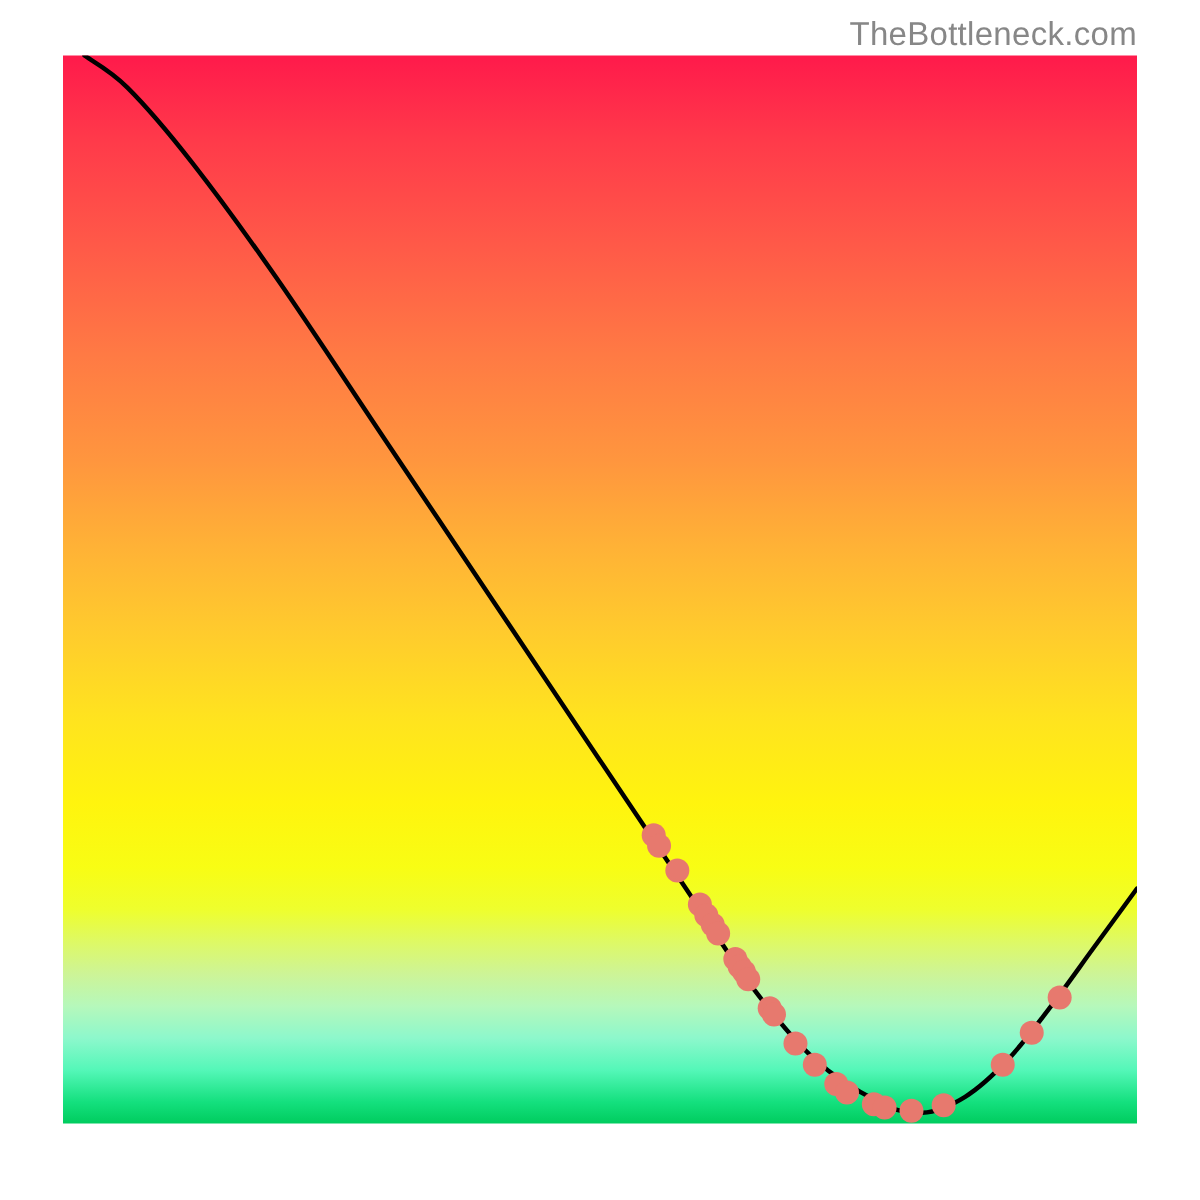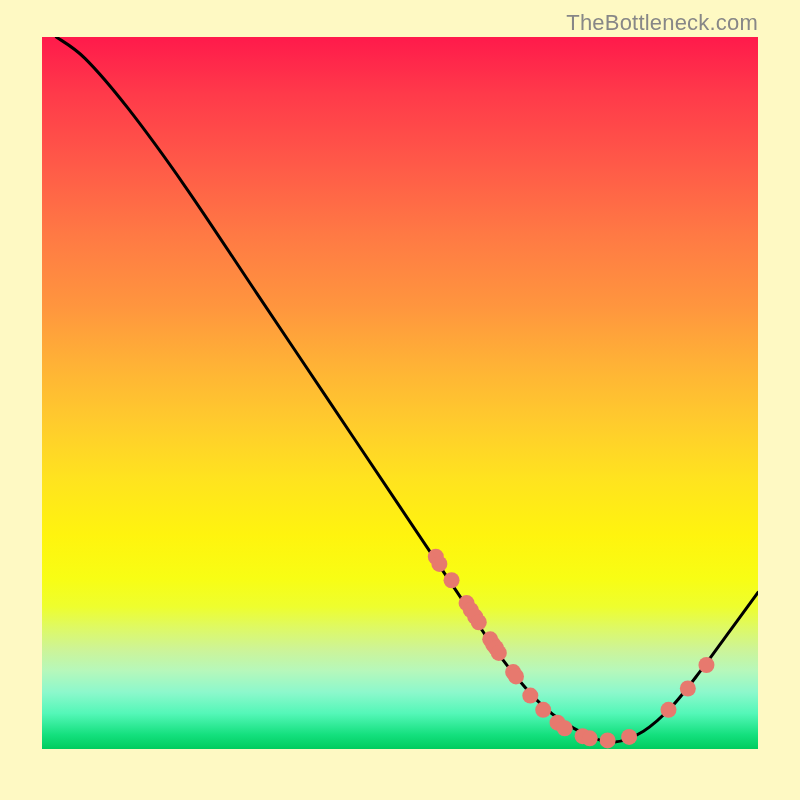--- a/index.html
+++ b/index.html
@@ -7,21 +7,21 @@
     width: 800px;
     height: 800px;
     background: #000;
     overflow: hidden;
     font-family: Arial, Helvetica, sans-serif;
   }
   .frame {
     position: absolute;
     left: 0; top: 0;
     width: 800px; height: 800px;
-    background: #fef9c3;
+    background: #ffffff;
   }
   .plot {
     position: absolute;
     left: 42px;
     top: 37px;
     width: 716px;
     height: 712px;
     background: linear-gradient(to bottom,
       #ff1a4b 0%,
       #ff3a4a 8%,

